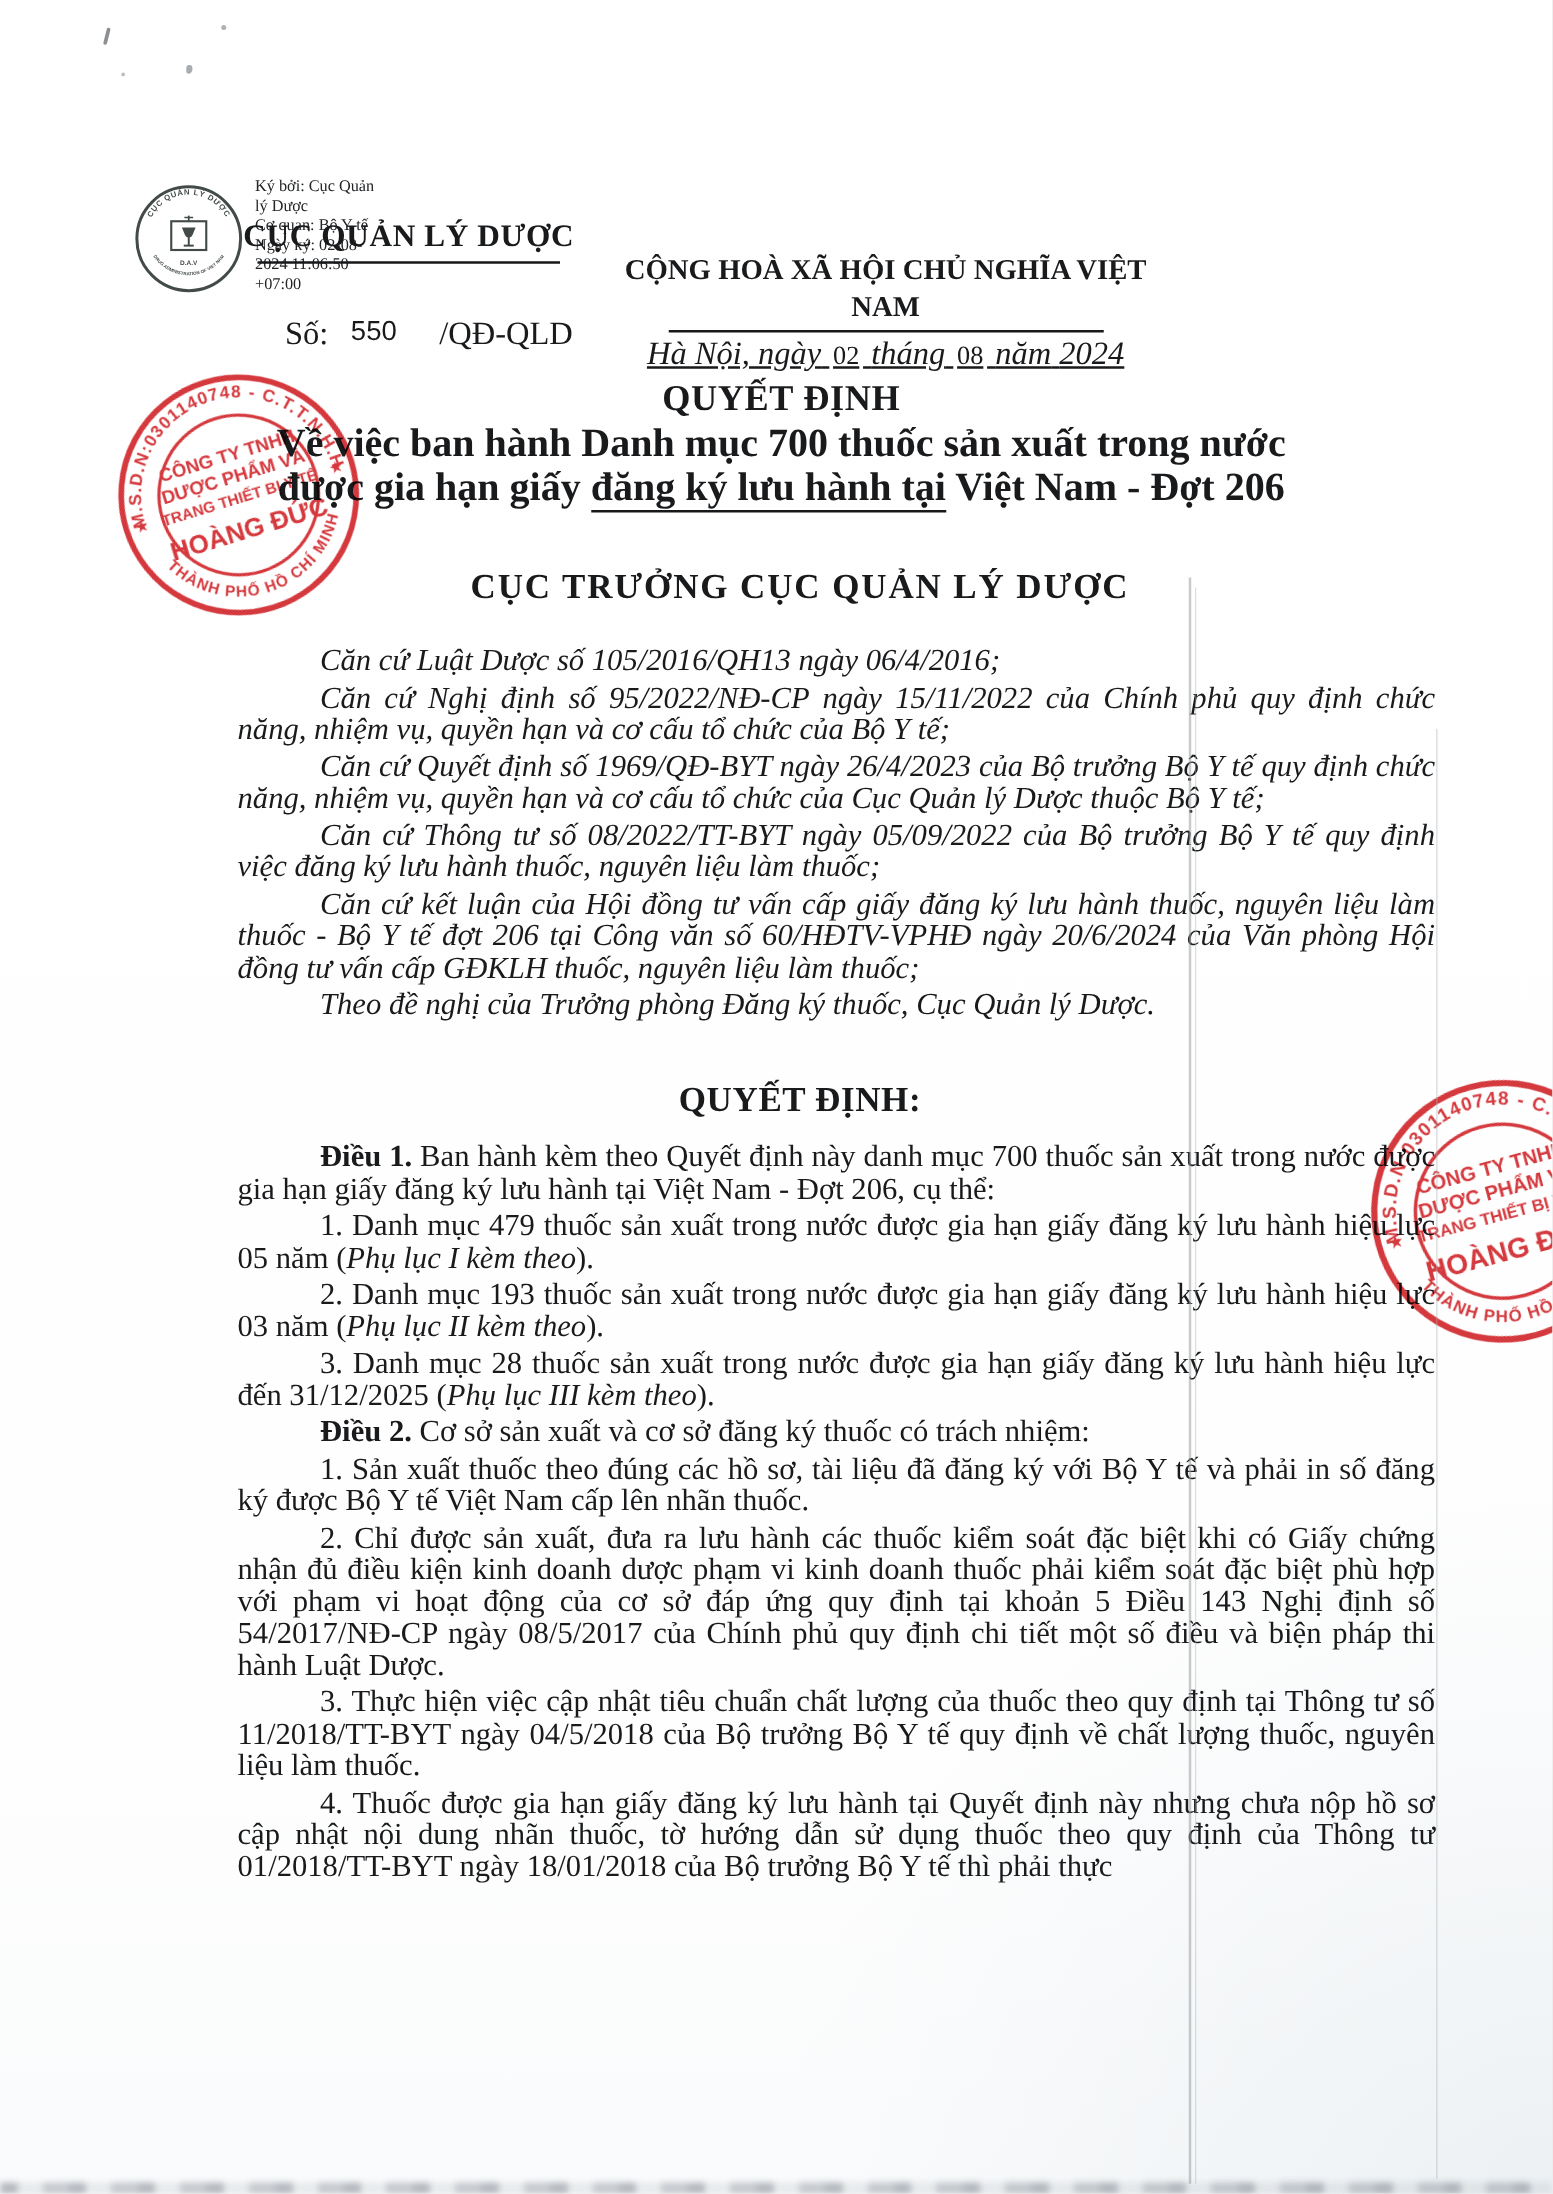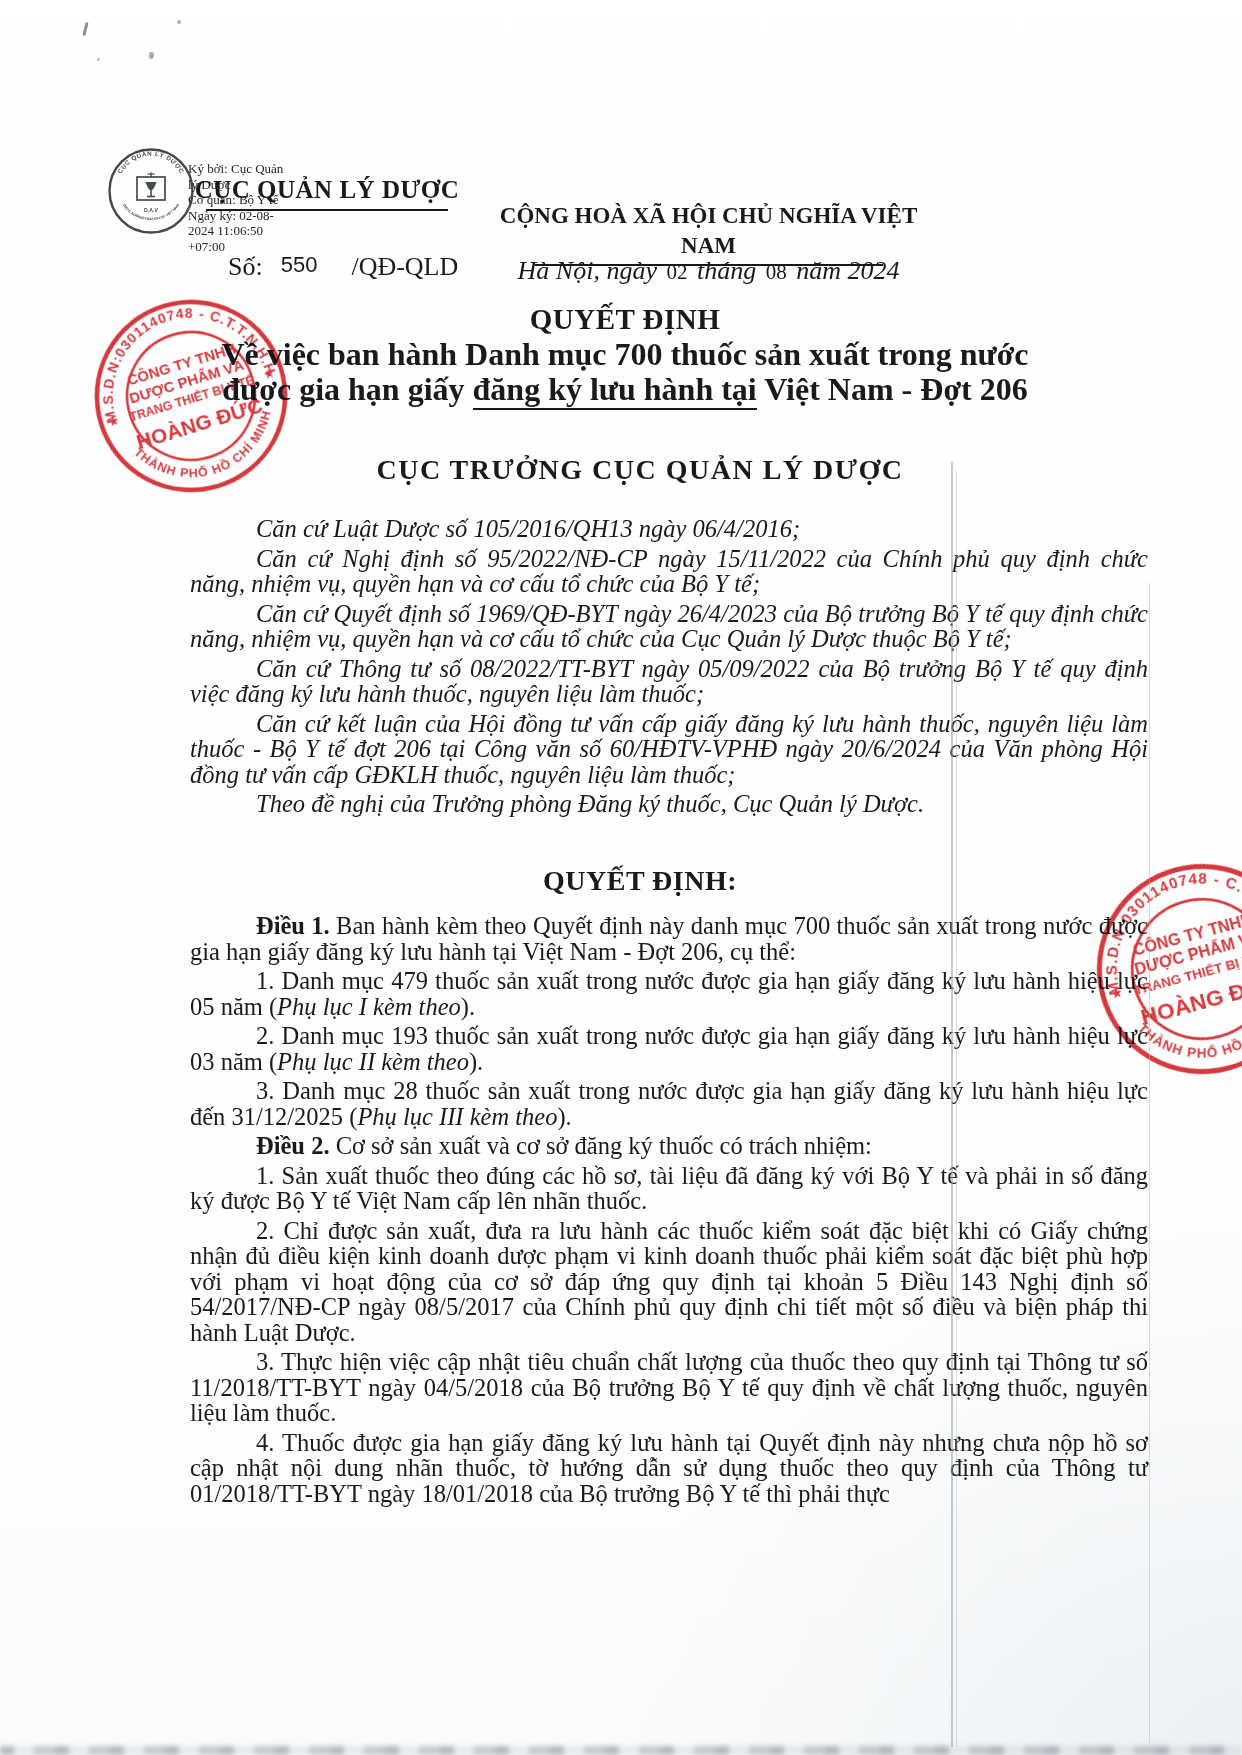--- a/index.html
+++ b/index.html
@@ -12,35 +12,35 @@
   }
   .abs{position:absolute;}
   .ctr{text-align:center;}
   
   .ink1{left:84px;top:22px;width:3px;height:14px;background:#666b6f;transform:rotate(14deg);border-radius:2px;opacity:.75;}
   .ink2{left:149px;top:52px;width:5px;height:7px;background:#7b8084;border-radius:50% 50% 65% 35%;opacity:.65;}
   .ink3{left:177px;top:20px;width:4px;height:4px;background:#83888c;border-radius:50%;opacity:.65;}
   .ink4{left:97px;top:58px;width:3px;height:3px;background:#8d9296;border-radius:50%;opacity:.6;}
   
   .emblem{left:106px;top:146px;width:90px;height:90px;opacity:.95;}
-  .sig-text{left:188px;top:141px;width:150px;font-size:13px;line-height:15.5px;color:#222426;margin-top:20px;}
+  .sig-text{left:204px;top:141px;width:150px;font-size:13px;line-height:15.5px;color:#222426;}
   
   .hdr-left{left:172px;top:174px;width:310px;}
   .hdr-left .l1{font-size:24px;font-weight:bold;line-height:30px;}
   .hdr-left .l2{font-size:25px;font-weight:bold;line-height:32px;letter-spacing:.5px;}
   .hdr-right{left:476px;top:190px;width:465px;margin-top:11px;}
   .hdr-right .l1{font-size:23px;font-weight:bold;line-height:30px;}
   .hdr-right .l2{font-size:26px;font-weight:bold;line-height:34px;}
   .rule{height:0;border-top:2.3px solid #17181a;margin:3px auto 0;}
   .rule-left{width:242px;}
   .rule-right{width:348px;}
   
   .so-line{left:228px;top:252px;font-size:26px;white-space:nowrap;}
   .so-num{font-family:"Liberation Sans",sans-serif;font-size:22px;position:relative;top:-3px;margin:0 34px 0 18px;}
-  .date-line{left:476px;top:256px;width:465px;font-style:italic;font-size:26px;white-space:nowrap;}
+  .date-line{left:476px;top:268px;width:465px;font-style:italic;font-size:26px;white-space:nowrap;text-decoration:underline;}
   .d-num{font-style:normal;font-size:21px;padding:0 3px;}
   
   .title-block{left:150px;top:301px;width:950px;}
   .title-block .t1{font-size:29px;font-weight:bold;line-height:36px;letter-spacing:.5px;}
   .title-block .t2{font-size:32px;font-weight:bold;line-height:35px;}
   .u{border-bottom:2.3px solid #17181a;padding-bottom:1px;}
   .authority{left:190px;top:454px;width:900px;font-size:28px;font-weight:bold;letter-spacing:1.5px;}
   
   .preamble{left:190px;top:516px;width:958px;font-style:italic;font-size:24.5px;line-height:25.5px;text-align:justify;}
   .preamble p,.body-text p{margin:4px 0 0 0;text-indent:66px;}

